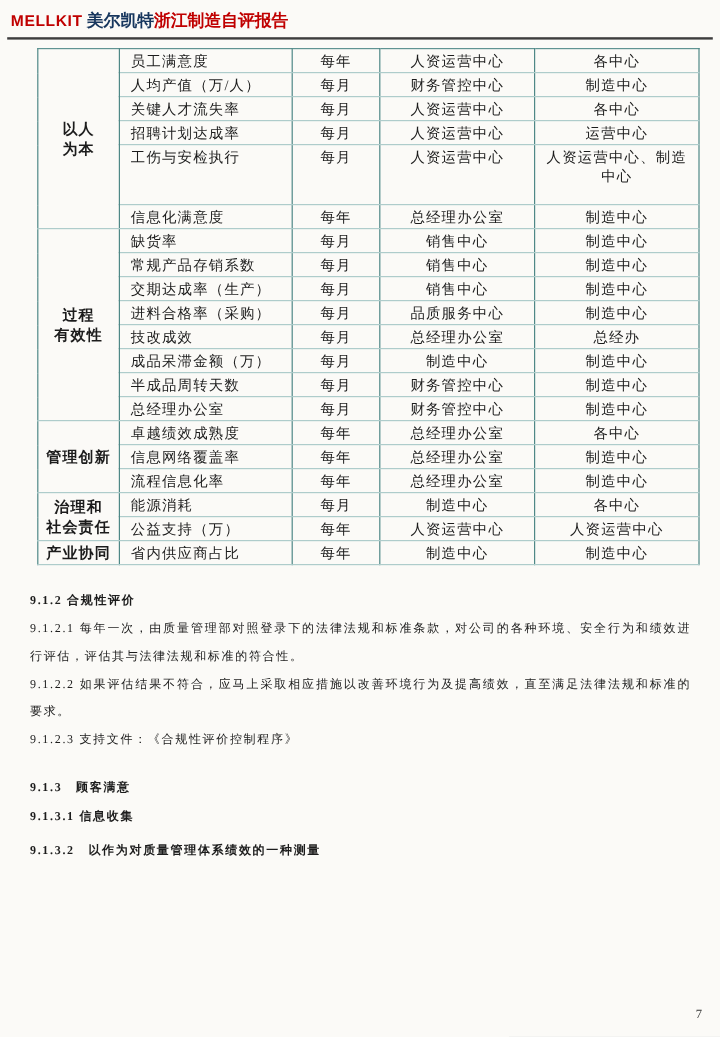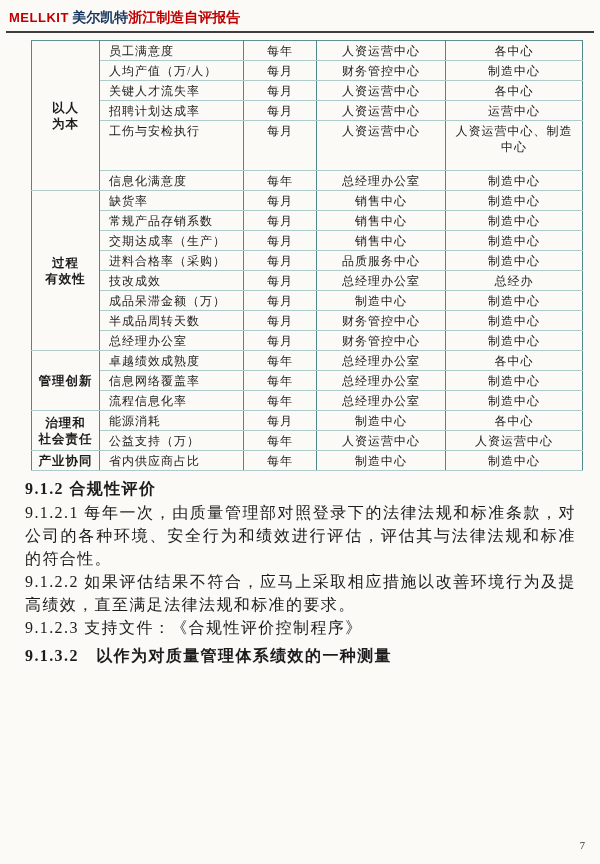--- a/index.html
+++ b/index.html
@@ -24,21 +24,21 @@
     border:1px solid #4f8887;
     border-top-color:#aecccb; border-bottom-color:#aecccb;
     height:20px; padding:1px 4px; text-align:center; vertical-align:middle;
     line-height:16px;
   }
   table.kpi tr.group-start td { border-top-color:#5f9392; }
   table.kpi td.group { font-weight:bold; white-space:pre-line; font-size:12.5px;text-align:center; }
   table.kpi td.ind { text-align:left; padding-left:9px; }
   table.kpi tr.tall td { height:50px; vertical-align:top; padding-top:2px; }
   
-  .sections { margin:6px 24px 0 25px; font-size:16px; }
+  .sections { margin:18px 24px 0 25px; font-size:10px; }
   .sec { letter-spacing:1.4px; }
   .sec.h2, .sec.h3 { font-weight:bold; line-height:24px; }
   .sec.p { line-height:23px; text-align:justify; }
   .sec.gap-top { margin-top:17px; }
   .sec.h3-last { margin-top:5px; }
   .sec.indent { text-indent:2em; }
   .page-num {
     position:absolute; right:15px; bottom:13px;
     font-size:10.5px; color:#333;
   }
@@ -192,17 +192,19 @@
           <td>制造中心</td>
         </tr>
       </tbody>
   </table>
 
   <div class="sections" id="sections">
       <div class="sec h2">9.1.2 合规性评价</div>
       <div class="sec p">9.1.2.1 每年一次，由质量管理部对照登录下的法律法规和标准条款，对公司的各种环境、安全行为和绩效进行评估，评估其与法律法规和标准的符合性。</div>
       <div class="sec p">9.1.2.2 如果评估结果不符合，应马上采取相应措施以改善环境行为及提高绩效，直至满足法律法规和标准的要求。</div>
       <div class="sec p">9.1.2.3 支持文件：《合规性评价控制程序》</div>
+      <div class="sec h2 gap-top">9.1.3　顾客满意</div>
+      <div class="sec h3">9.1.3.1 信息收集</div>
       <div class="sec h3 h3-last">9.1.3.2　以作为对质量管理体系绩效的一种测量</div>
     </div>
 
   <div class="page-num">7</div>
 </div>
 
 </body></html>

